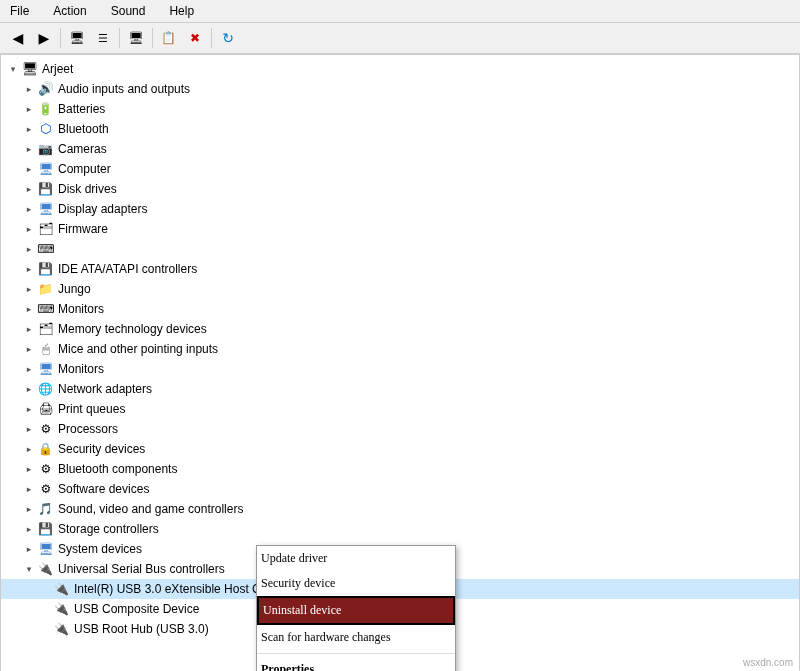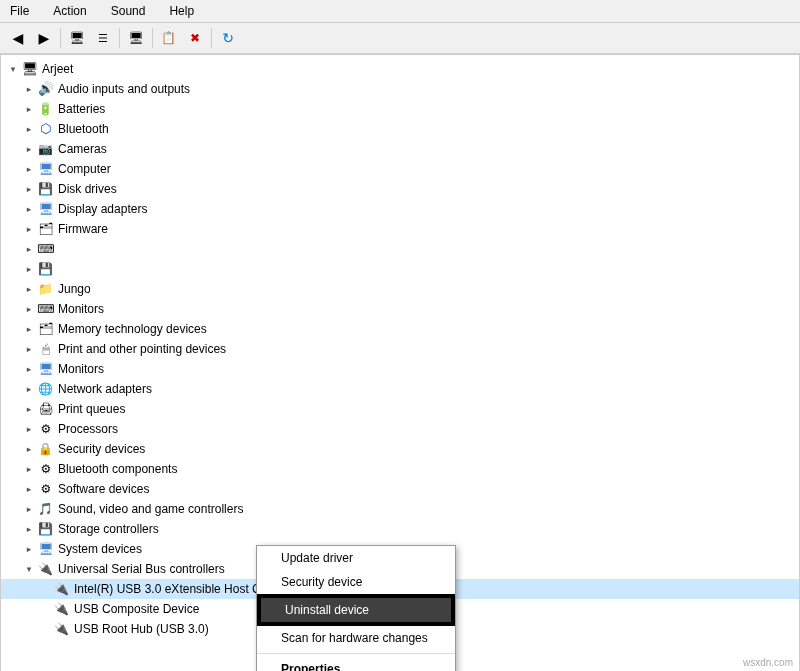--- a/index.html
+++ b/index.html
@@ -109,29 +109,30 @@
       position: absolute;
       top: 490px;
       left: 255px;
       background: #fff;
       border: 1px solid #999;
       box-shadow: 2px 2px 6px rgba(0,0,0,0.3);
       min-width: 200px;
       z-index: 100;
     }
     .ctx-item {
-      padding: 5px 24px;
+      padding: 5px 4px;
       cursor: pointer;
       font-size: 12px;
       color: #000;
+      font-family: Liberation Serif, serif;
     }
     .ctx-item.highlighted {
-      background: #404040;
+      background: #7f1d1d;
       color: #fff;
-      border: 4px solid #000000;
+      border: 2px solid #000000;
     }
     .ctx-item.bold {
       font-weight: bold;
     }
     .ctx-sep {
       height: 1px;
       background: #ddd;
       margin: 3px 0;
     }
 
@@ -238,20 +239,21 @@
     <div class="tree-item">
       <span class="indent" style="width:20px;"></span>
       <span class="toggle">▸</span>
       <span class="icon" style="font-size:12px;">⌨</span>
     </div>
 
     <div class="tree-item">
       <span class="indent" style="width:20px;"></span>
       <span class="toggle">▸</span>
       <span class="icon" style="font-size:12px;">💾</span>
+      <span class="label">IDE ATA/ATAPI controllers</span>
     </div>
 
     <div class="tree-item">
       <span class="indent" style="width:20px;"></span>
       <span class="toggle">▸</span>
       <span class="icon" style="font-size:12px; color:#cc8800;">📁</span>
       <span class="label">Jungo</span>
     </div>
 
     <div class="tree-item">
@@ -265,21 +267,21 @@
       <span class="indent" style="width:20px;"></span>
       <span class="toggle">▸</span>
       <span class="icon" style="font-size:12px;">🗂</span>
       <span class="label">Memory technology devices</span>
     </div>
 
     <div class="tree-item">
       <span class="indent" style="width:20px;"></span>
       <span class="toggle">▸</span>
       <span class="icon" style="font-size:12px;">🖱</span>
-      <span class="label">Print and other pointing devices</span>
+      <span class="label">Mice and other pointing inputs</span>
     </div>
 
     <div class="tree-item">
       <span class="indent" style="width:20px;"></span>
       <span class="toggle">▸</span>
       <span class="icon" style="font-size:12px; color:#4080cc;">🖥</span>
       <span class="label">Monitors</span>
     </div>
 
     <div class="tree-item">

